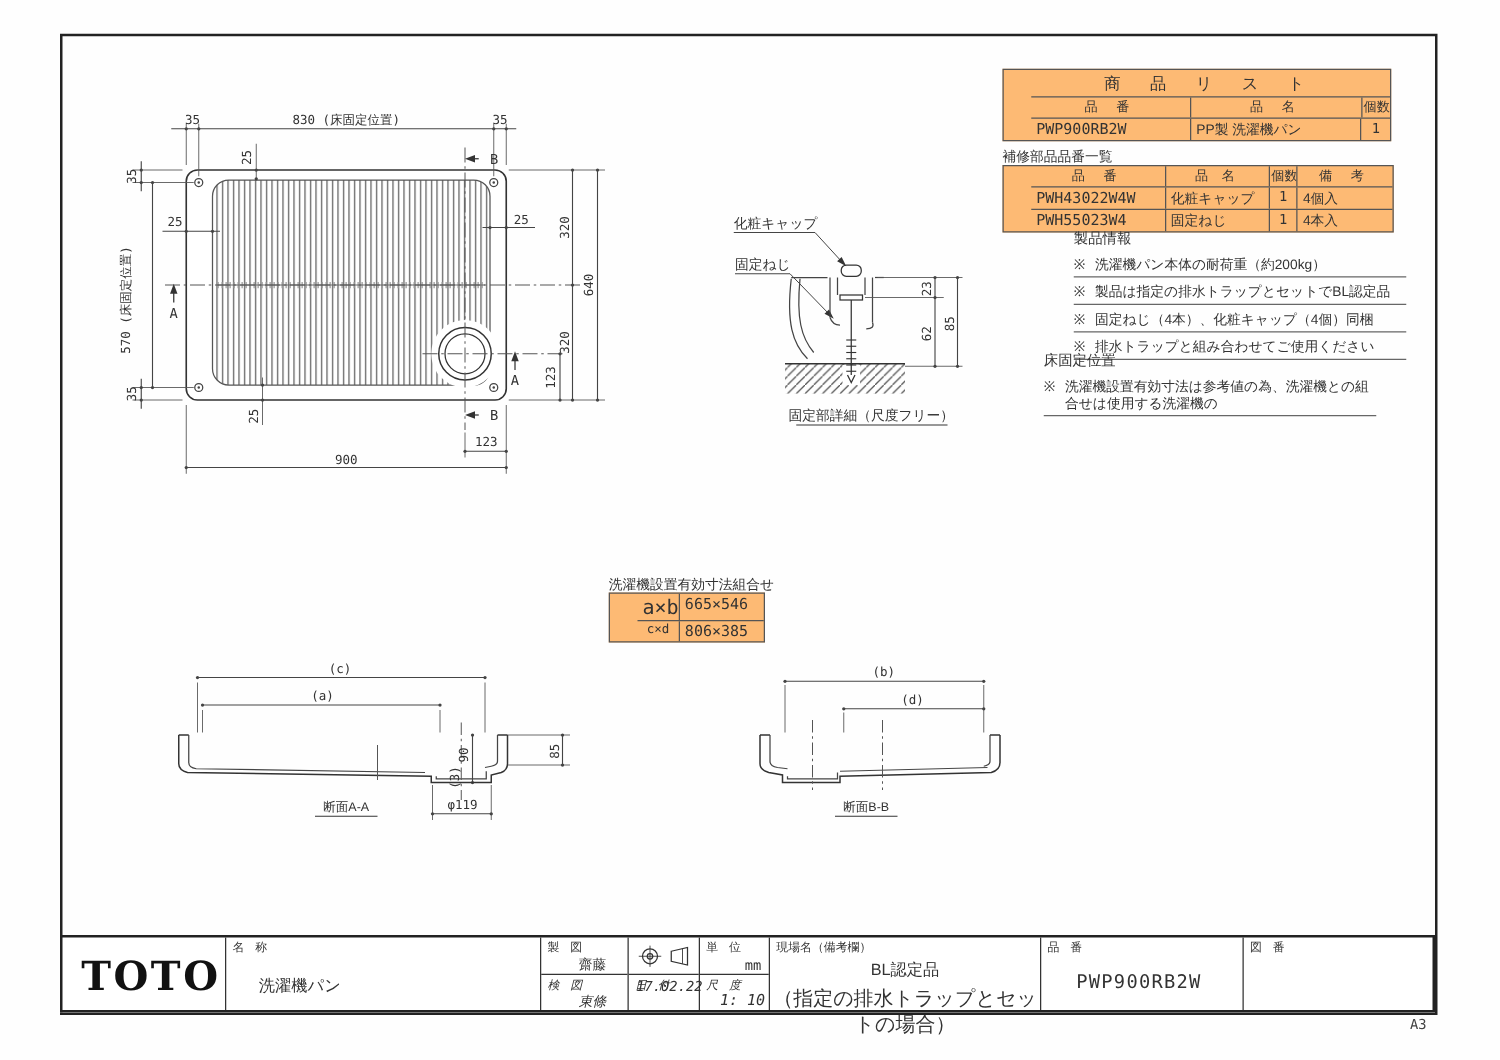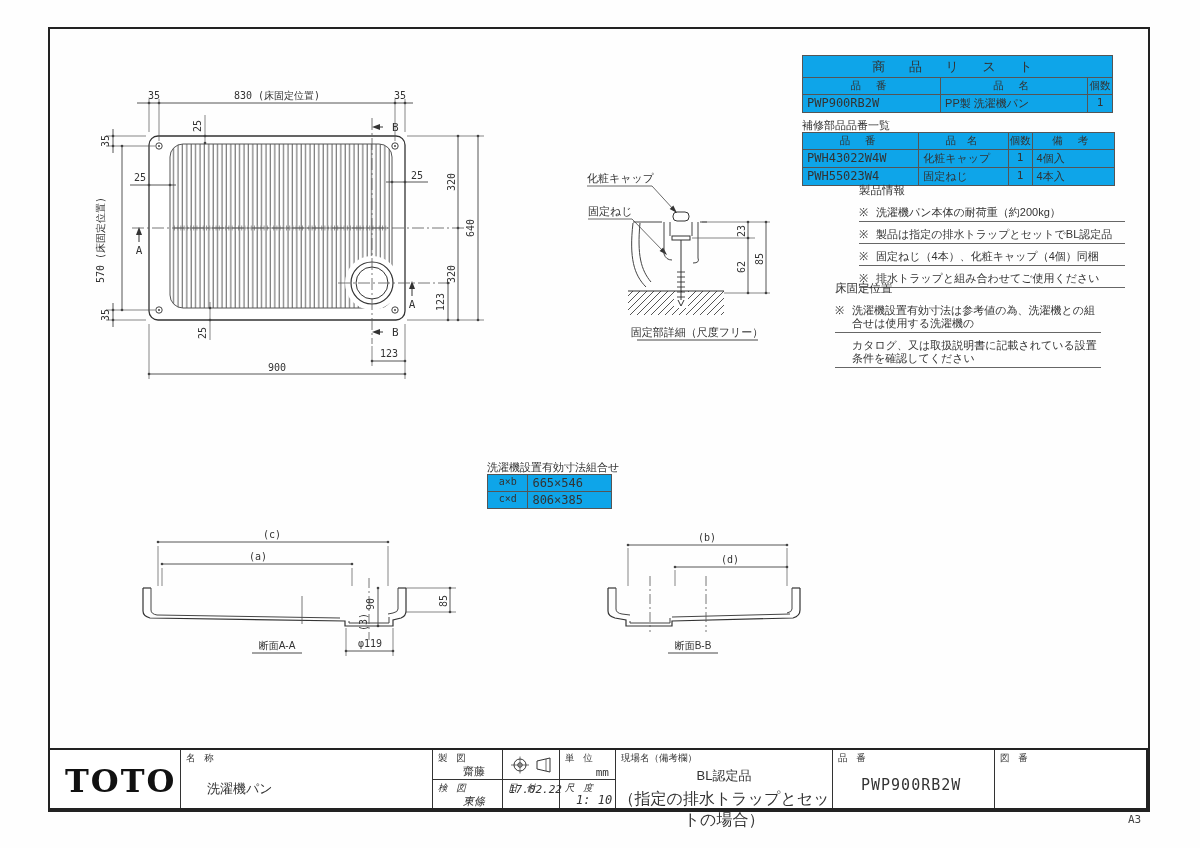--- a/index.html
+++ b/index.html
@@ -2,21 +2,21 @@
 <html><head>
 <meta charset="utf-8">
 <style>
   html,body{margin:0;padding:0;background:#fefefe;width:1200px;height:848px;position:relative;
     font-family:"Liberation Sans",sans-serif;color:#333;-webkit-font-smoothing:antialiased;}
   .abs{position:absolute;}
   
   .sheet-frame{left:48px;top:27px;width:1098px;height:781px;border:2px solid #222;}
   .a3{left:1128px;top:813px;font-family:"DejaVu Sans Mono",monospace;font-size:11px;color:#444;}
   
-  .tbl{position:absolute;border:1px solid #555;font-size:11px;color:#333;background:#0ea5e9;box-sizing:border-box;}
+  .tbl{position:absolute;border:1px solid #555;font-size:11px;color:#333;background:#fdba74;box-sizing:border-box;padding-left:22px;}
   .tr{display:flex;box-sizing:border-box;}
   .tr + .tr{border-top:1px solid #555;}
   .td{box-sizing:border-box;padding:1px 4px;overflow:hidden;white-space:nowrap;}
   .td + .td{border-left:1px solid #555;}
   .c{text-align:center;}
   .mono{font-family:"DejaVu Sans Mono",monospace;}
   .tbl-title{font-size:13px;letter-spacing:10px;text-align:center;padding:2px 0 1px;}
   .head{font-size:10.5px;}
   .lsp{letter-spacing:6px;}
   .small-label{font-size:11px;color:#333;}
@@ -386,29 +386,26 @@
     <span>排水トラップと組み合わせてご使用ください</span>
   </div>
 </div>
 
 <div class="info" style="left:835px;top:281px;">
   <div class="title">床固定位置</div>
   <div class="item">
     <span class="bullet">※</span>
     <span>洗濯機設置有効寸法は参考値の為、洗濯機との組合せは使用する洗濯機の</span>
   </div>
-  <div class="item cont">
-    <span>カタログ、又は取扱説明書に記載されている設置条件を確認してください</span>
-  </div>
 </div>
 
 <div class="abs small-label" style="left:487px;top:460px">洗濯機設置有効寸法組合せ</div>
 <div class="tbl" style="left:487px;top:474px;width:125px;">
   <div class="tr">
-    <div class="td c mono" style="width:40px;font-size:10px">a×b</div>
+    <div class="td c mono" style="width:40px;font-size:16px">a×b</div>
     <div class="td mono" style="width:85px;font-size:12px">665×546</div>
   </div>
   <div class="tr">
     <div class="td c mono" style="width:40px;font-size:10px">c×d</div>
     <div class="td mono" style="width:85px;font-size:12px">806×385</div>
   </div>
 </div>
 
 <div class="abs tb">
 

